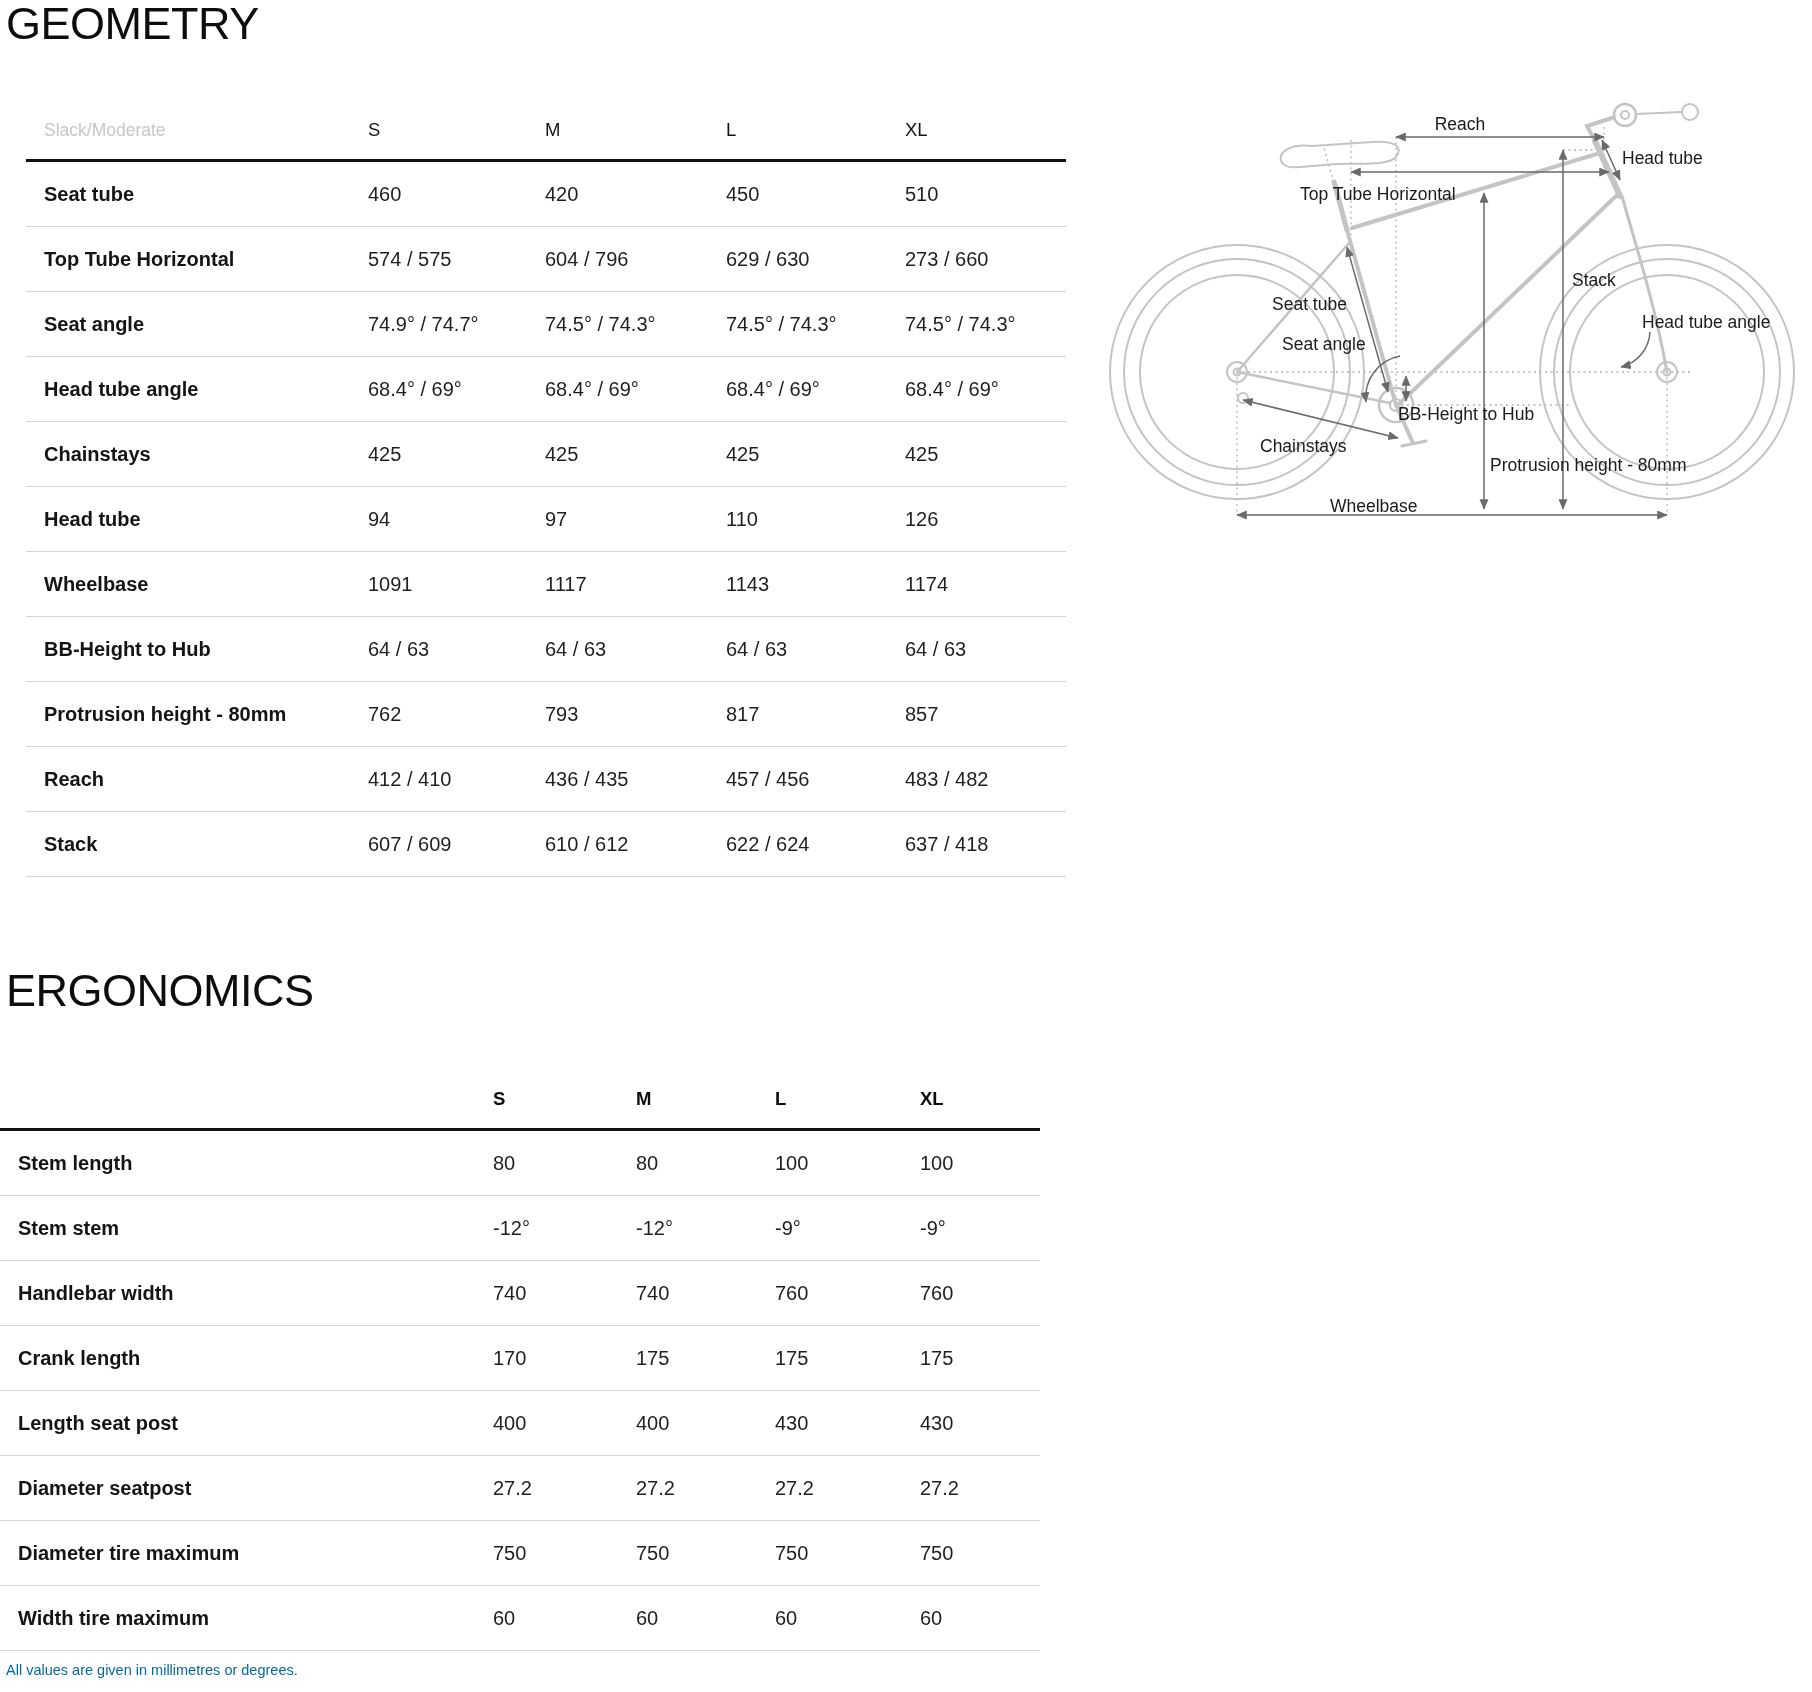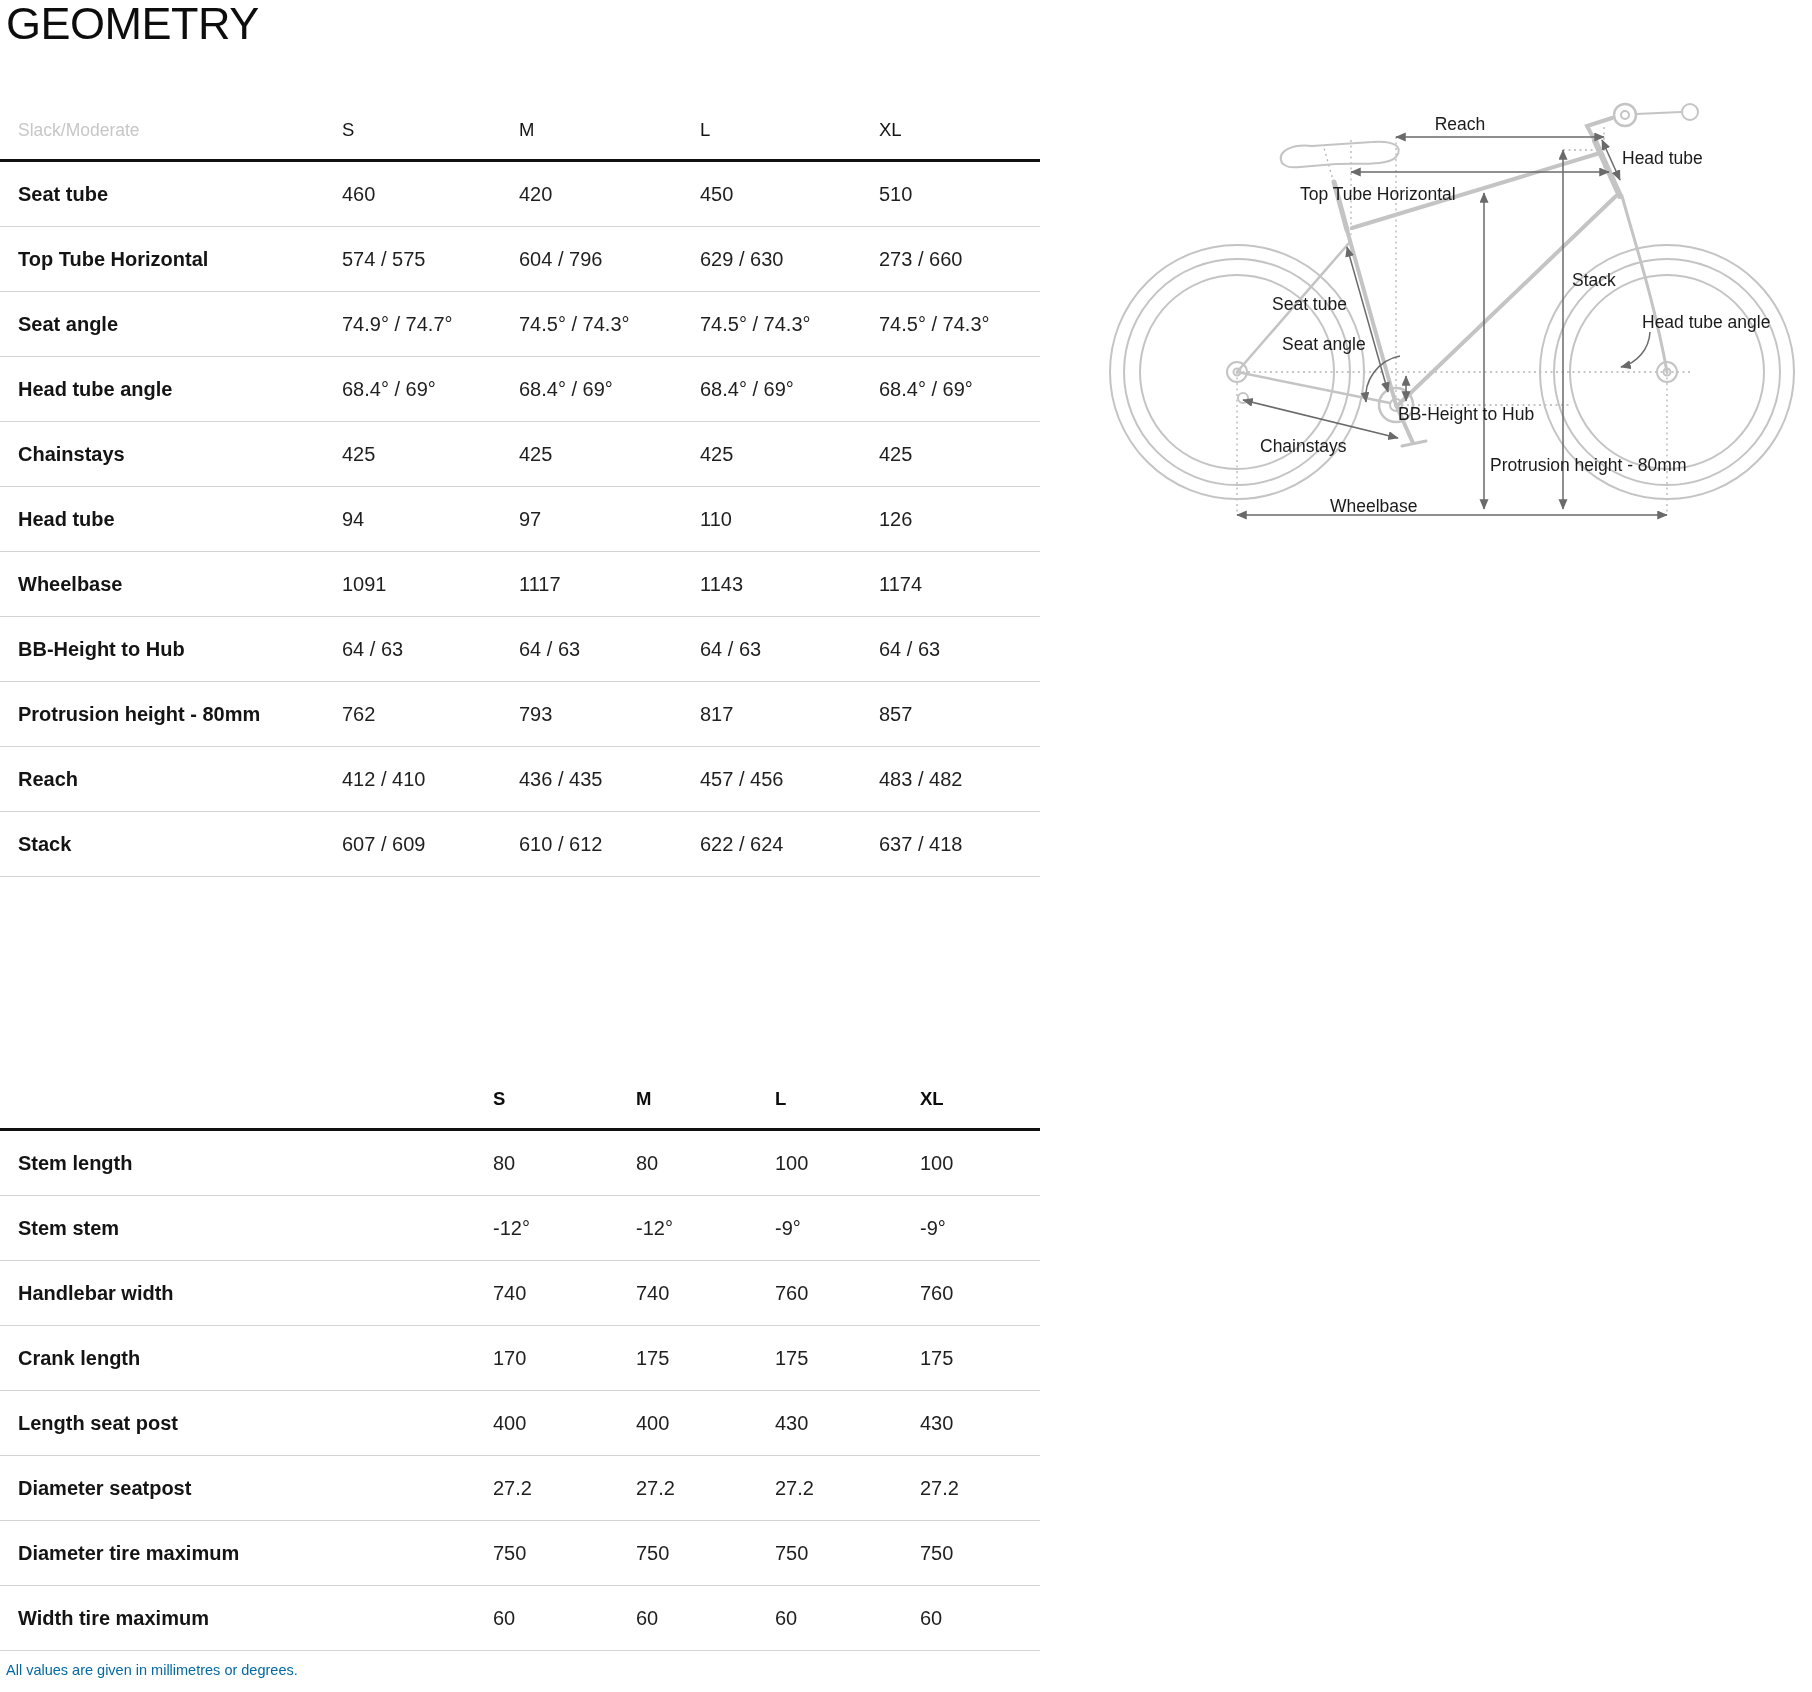--- a/index.html
+++ b/index.html
@@ -3,21 +3,21 @@
 <meta charset="utf-8">
 <style>
   html,body{margin:0;padding:0;background:#fff;}
   .page{position:relative;width:1812px;height:1692px;background:#fff;overflow:hidden;
         font-family:"Liberation Sans", sans-serif;color:#111;}
   .title{position:absolute;left:6px;margin:0;font-size:45px;font-weight:400;
          letter-spacing:-.5px;line-height:1;color:#0d0d0d;}
   #geo-title{top:1px;}
   #erg-title{top:968px;}
   .tbl{position:absolute;left:0;width:1040px;}
-  #geo-table{top:100px;}
+  #geo-table{top:100px;padding-left:26px;}
   #erg-table{top:1069px;}
   .thead{position:relative;height:59px;border-bottom:3px solid #111;}
   .row{position:relative;height:64px;border-bottom:1px solid #d4d4d4;}
   .rlabel{position:absolute;left:18px;top:50%;transform:translateY(-50%);
           font-size:20px;font-weight:700;color:#141414;white-space:nowrap;}
   .muted{color:#c7c7c7;font-weight:400;font-size:17.5px;}
   .cv{position:absolute;top:50%;transform:translateY(-50%);font-size:20px;
       font-weight:400;color:#1f1f1f;white-space:nowrap;}
   .c1{left:var(--c1);} .c2{left:var(--c2);} .c3{left:var(--c3);} .c4{left:var(--c4);text-align:center;}
   .geo .thead .cv{font-size:18.5px;font-weight:500;color:#151515;}
@@ -115,20 +115,21 @@
       </div>
       <div class="row">
         <span class="rlabel">Stack</span>
         <span class="cv c1">607 / 609</span>
         <span class="cv c2">610 / 612</span>
         <span class="cv c3">622 / 624</span>
         <span class="cv c4">637 / 418</span>
       </div>
     </div>
 
+  <h1 class="title" id="erg-title">ERGONOMICS</h1>
 
   <div class="tbl erg" id="erg-table" style="--c1:493px;--c2:636px;--c3:775px;--c4:920px;">
       <div class="thead">
         <span class="rlabel"></span>
         <span class="cv c1">S</span>
         <span class="cv c2">M</span>
         <span class="cv c3">L</span>
         <span class="cv c4">XL</span>
       </div>
       <div class="row">

